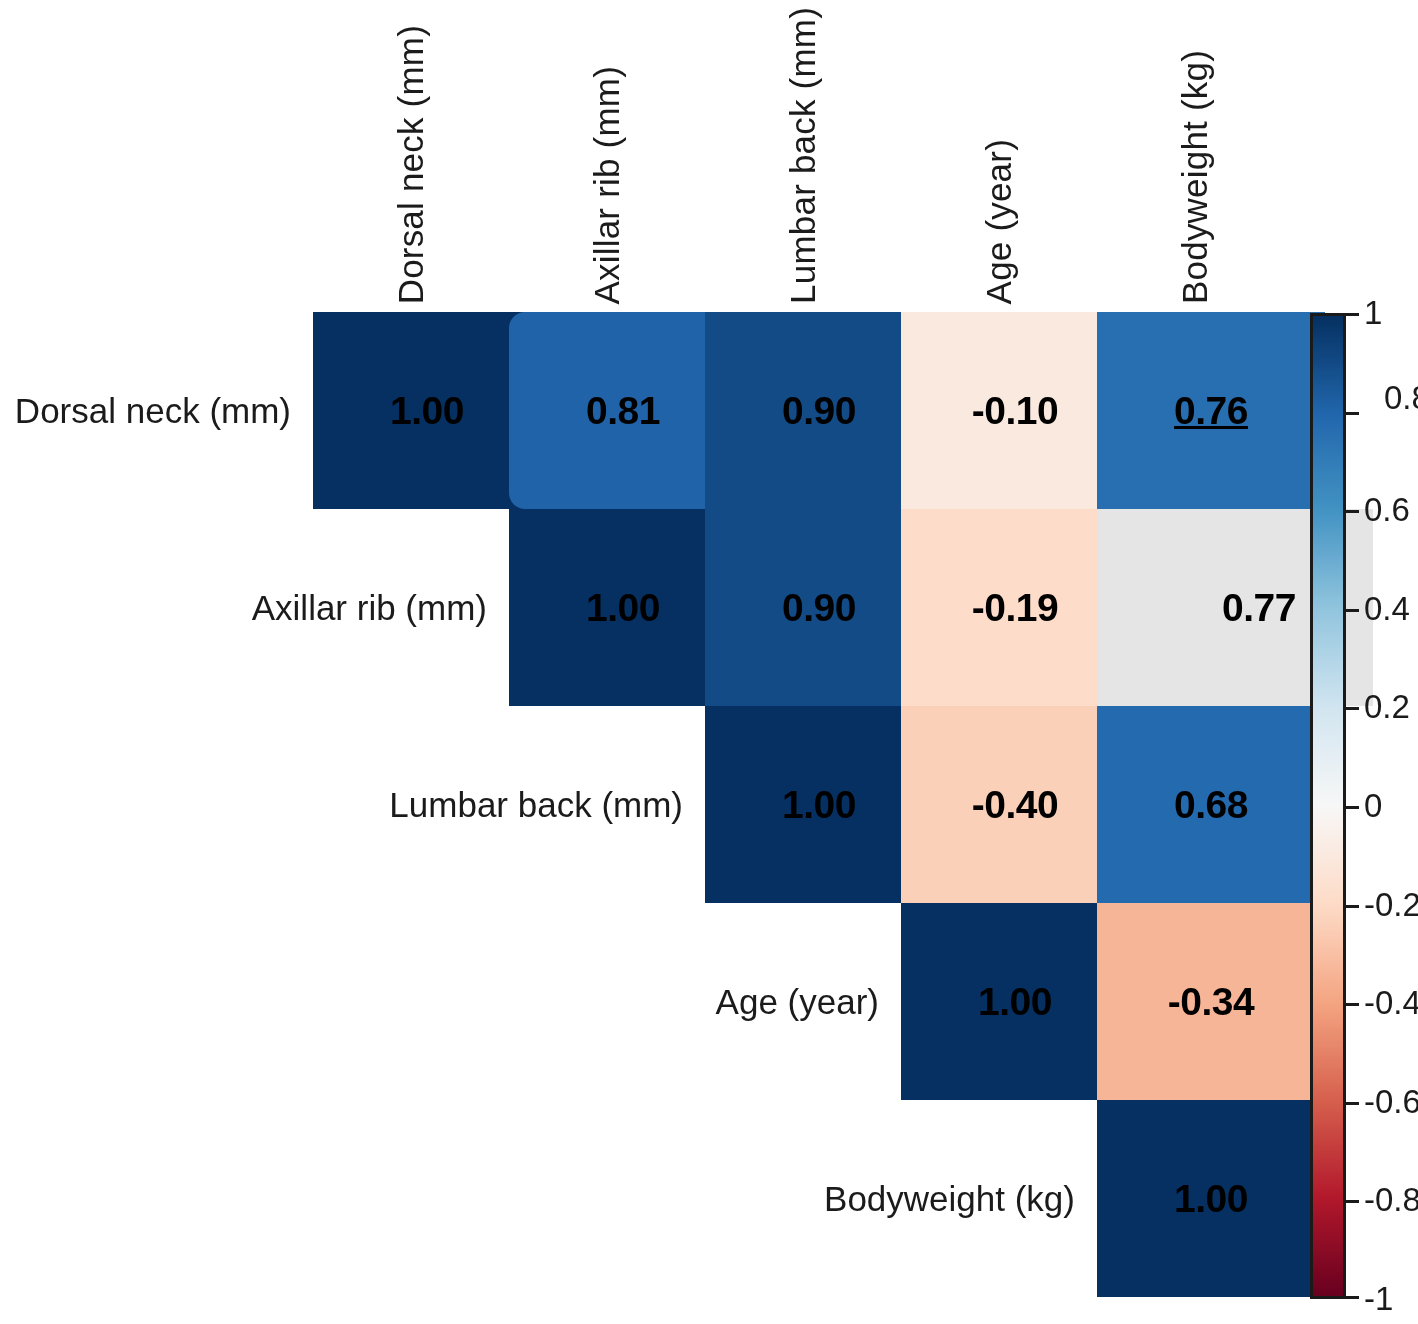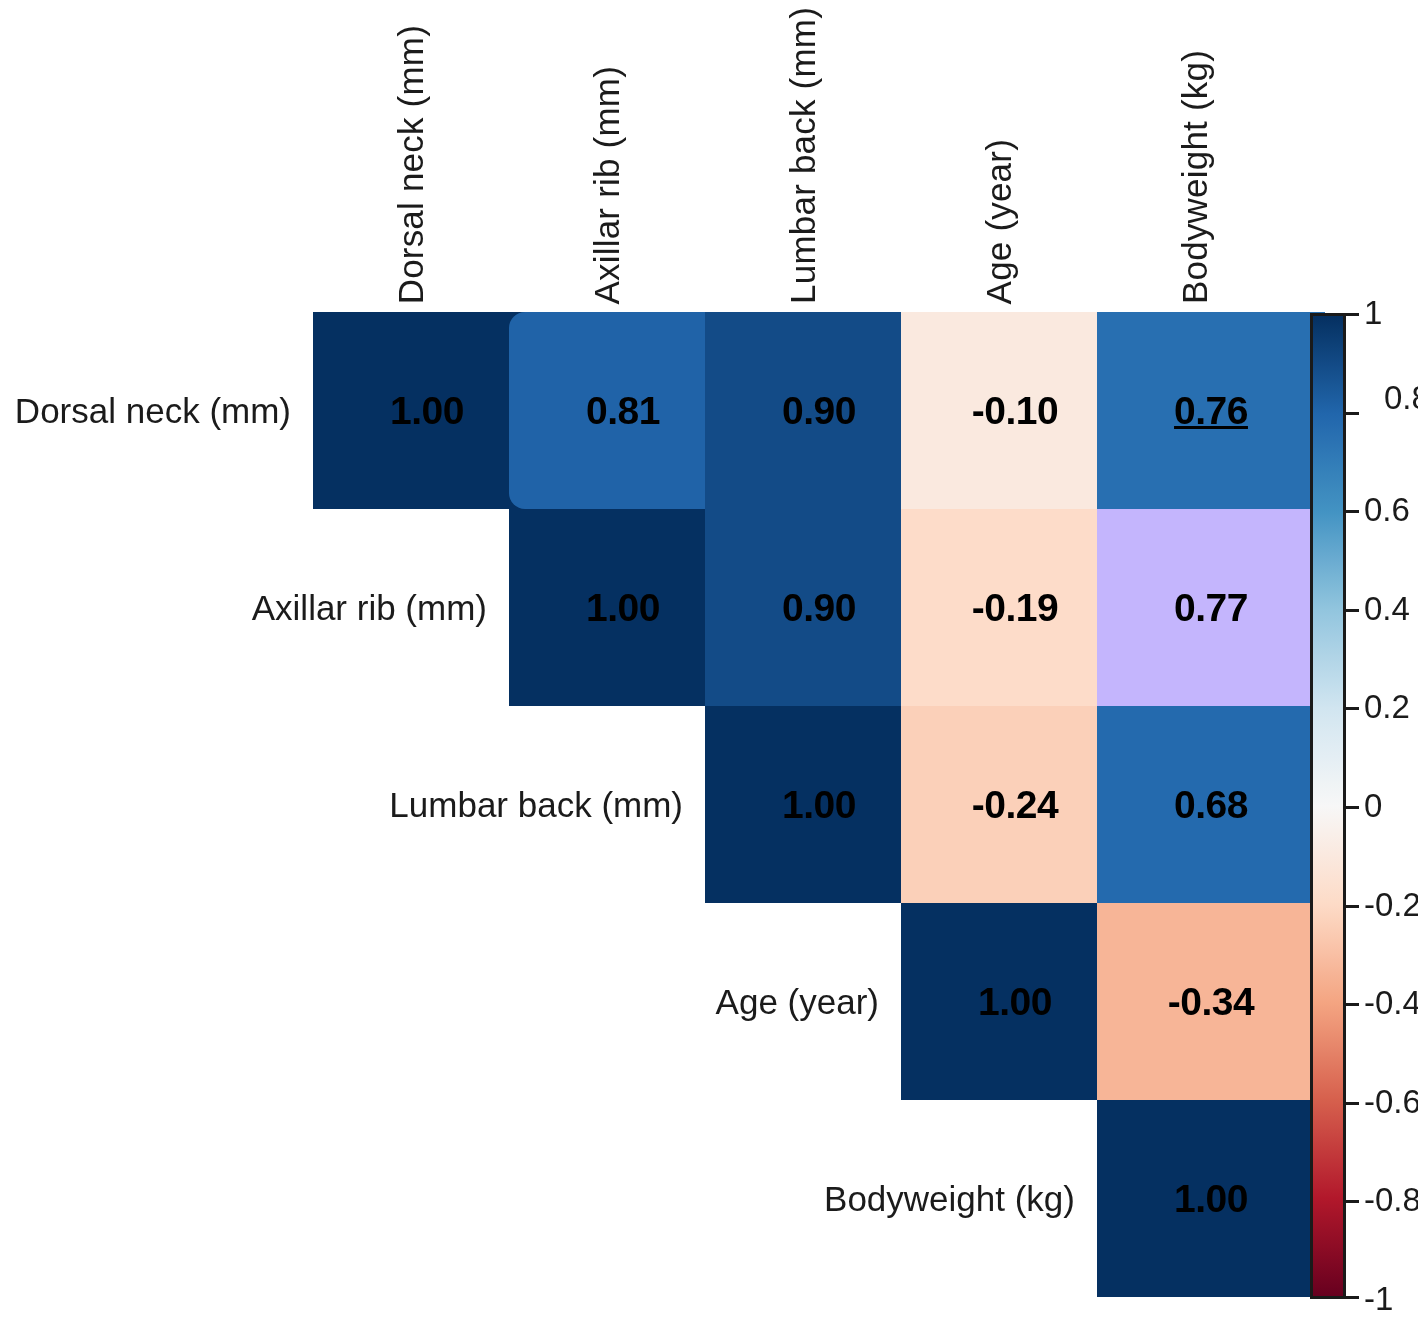--- a/index.html
+++ b/index.html
@@ -79,28 +79,28 @@
       </div>
       <div class="cell" style="left: 196px; top: 197px; background: rgb(5, 48, 97);">
         <span class="cellval">1.00</span>
       </div>
       <div class="cell" style="left: 392px; top: 197px; background: rgb(19, 75, 135);">
         <span class="cellval">0.90</span>
       </div>
       <div class="cell" style="left: 588px; top: 197px; background: rgb(253, 220, 201);">
         <span class="cellval">-0.19</span>
       </div>
-      <div class="cell" style="left: 784px; top: 197px; background: #c4b5fd;">
+      <div class="cell" style="left: 784px; top: 197px; background: #e5e5e5; padding-left: 48px;">
         <span class="cellval">0.77</span>
       </div>
       <div class="cell" style="left: 392px; top: 394px; background: rgb(5, 48, 97);">
         <span class="cellval">1.00</span>
       </div>
       <div class="cell" style="left: 588px; top: 394px; background: rgb(251, 208, 185);">
-        <span class="cellval">-0.24</span>
+        <span class="cellval">-0.40</span>
       </div>
       <div class="cell" style="left: 784px; top: 394px; background: rgb(36, 106, 174);">
         <span class="cellval">0.68</span>
       </div>
       <div class="cell" style="left: 588px; top: 591px; background: rgb(5, 48, 97);">
         <span class="cellval">1.00</span>
       </div>
       <div class="cell" style="left: 784px; top: 591px; background: rgb(247, 181, 151);">
         <span class="cellval">-0.34</span>
       </div>

